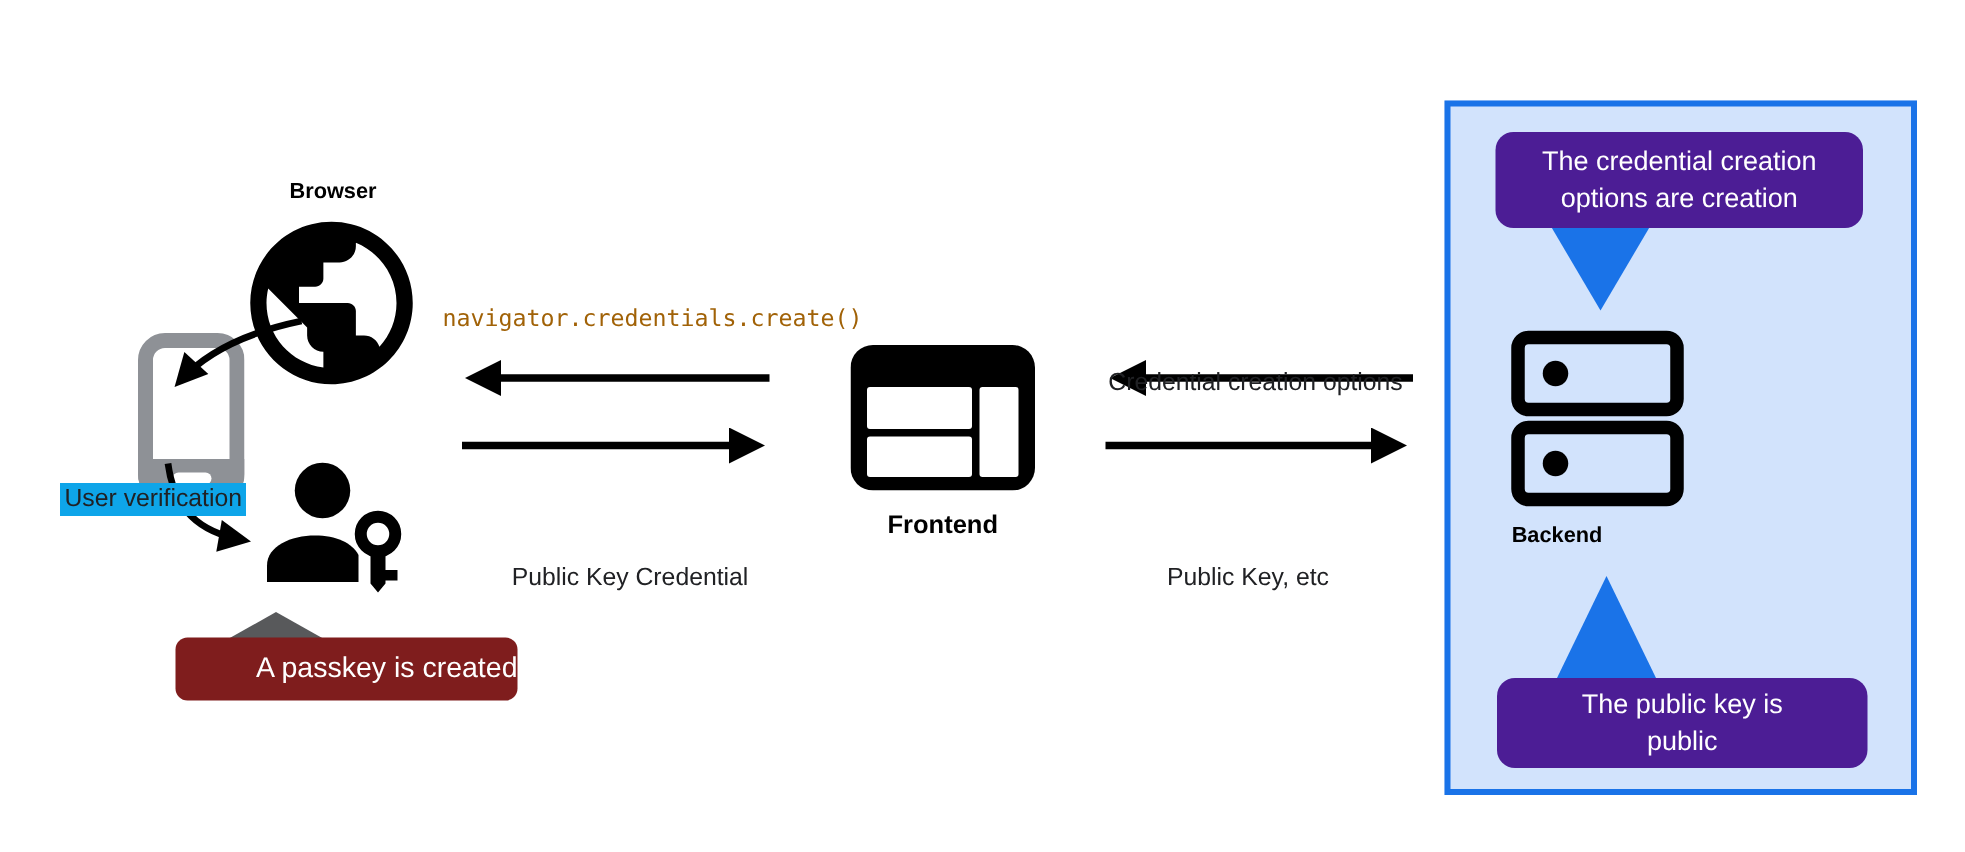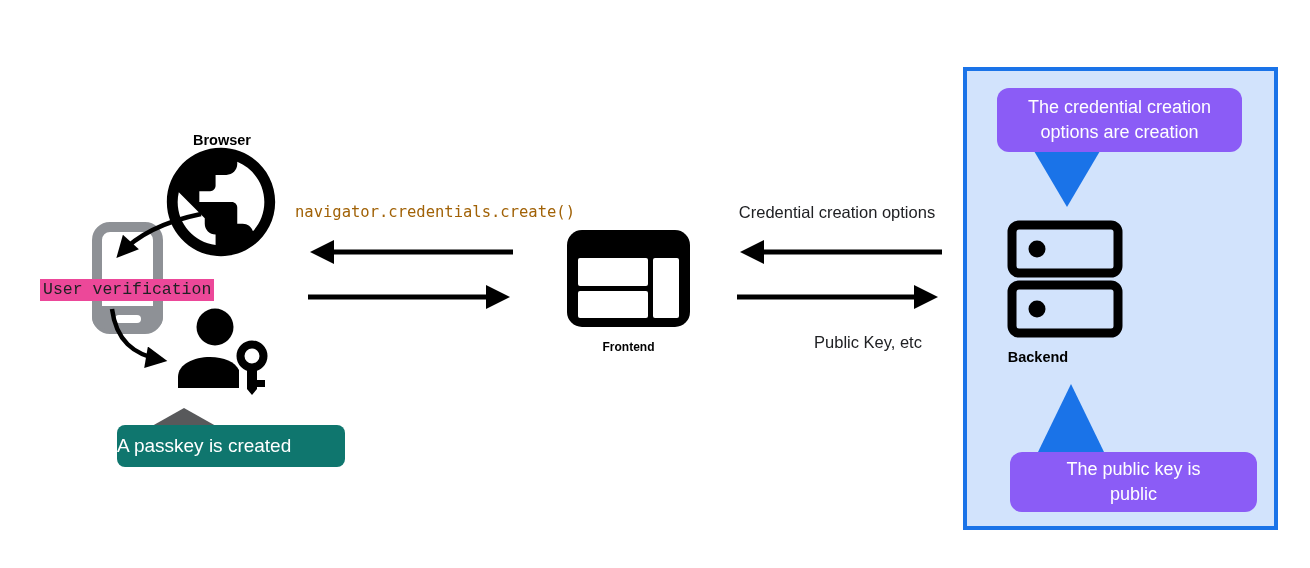--- a/index.html
+++ b/index.html
@@ -2,65 +2,65 @@
 <html><head>
 <meta charset="utf-8">
 <style>
   html,body { margin:0; padding:0; background:#fff; }
   #canvas {
     position:relative; width:1310px; height:568px; overflow:hidden;
     background:#ffffff; font-family:"Liberation Sans", sans-serif;
     color:#202124;
   }
   .abs { position:absolute; }
-  .label { font-size:16.5px; line-height:1.2; color:#202124; text-align:center; white-space:nowrap; }
+  .label { font-size:16.5px; line-height:1.2; color:#202124; text-align:center; white-space:nowrap;margin-top:43px; }
   .icon-label { font-size:14.5px; font-weight:700; color:#000; text-align:center; white-space:nowrap; }
   .code { font-family:"DejaVu Sans Mono", monospace; font-size:15.5px; color:#a16207; text-align:center; white-space:nowrap; }
 
   
-  #browser-label        { left:162px; top:120px; width:120px;margin-top:12px; }
+  #browser-label        { left:162px; top:120px; width:120px; }
   #globe-icon           { left:156px; top:137px; }
   #phone-icon           { left:92px;  top:222px; }
-  #user-verification    { left:40px;  top:279px; background:#ec4899; padding:1px 3px;font-family:Liberation Mono, monospace; }
+  #user-verification    { left:40px;  top:279px; background:#0ea5e9; padding:1px 3px; }
   #person-key-icon      { left:175px; top:300px; }
 
   #passkey-pointer {
     left:152px; top:408px; width:0; height:0;
     border-left:32px solid transparent; border-right:32px solid transparent;
     border-bottom:18px solid #58595b;
   }
   #passkey-tooltip {
     left:117px; top:425px; width:228px; height:42px;
-    background:#0f766e; border-radius:8px; color:#fff;
-    display:flex; align-items:center; justify-content:flex-start;
+    background:#7f1d1d; border-radius:8px; color:#fff;
+    display:flex; align-items:center; justify-content:flex-end;
     font-size:19px; white-space:nowrap;
   }
 
   
   #code-label                  { left:285px; top:203px; width:300px; }
   #public-key-credential-label { left:315px; top:333px; width:210px; }
   #frontend-icon               { left:567px; top:230px; }
-  #frontend-label              { left:578px; top:340px; width:101px; font-size:12px; }
+  #frontend-label              { left:578px; top:340px; width:101px; font-size:17px; }
 
   
   #credential-options-label { left:713px; top:203px; width:248px; }
-  #public-key-etc-label     { left:768px; top:333px; width:200px;text-align:center; }
+  #public-key-etc-label     { left:732px; top:333px; width:200px;text-align:center; }
 
   
   #backend-panel {
     left:963px; top:67px; width:315px; height:463px; box-sizing:border-box;
     background:#d2e3fc; border:4px solid #1a73e8;
   }
   .bubble {
-    background:#8b5cf6; border-radius:12px; color:#fff;
+    background:#4c1d95; border-radius:12px; color:#fff;
     display:flex; flex-direction:column; align-items:center; justify-content:center;
     font-size:18px; line-height:25px; text-align:center;
   }
   #bubble-top    { left:997px; top:88px;  width:245px; height:64px; }
-  #bubble-bottom { left:998px; top:452px; width:247px; height:60px;margin-left:12px; }
+  #bubble-bottom { left:998px; top:452px; width:247px; height:60px; }
   #tail-top {
     left:1034px; top:151px; width:0; height:0;
     border-left:33px solid transparent; border-right:33px solid transparent;
     border-top:56px solid #1a73e8;
   }
   #tail-bottom {
     left:1038px; top:384px; width:0; height:0;
     border-left:33px solid transparent; border-right:33px solid transparent;
     border-bottom:68px solid #1a73e8;
   }
@@ -133,18 +133,19 @@
   </div>
   <div class="abs" id="tail-bottom"></div>
   <div class="abs bubble" id="bubble-bottom">
     <div>The public key is</div>
     <div>public</div>
   </div>
 
   <div class="abs icon-label" id="browser-label">Browser</div>
   <div class="abs label" id="user-verification">User verification</div>
   <div class="abs code" id="code-label">navigator.credentials.create()</div>
+  <div class="abs label" id="public-key-credential-label">Public Key Credential</div>
   <div class="abs icon-label" id="frontend-label">Frontend</div>
   <div class="abs label" id="credential-options-label">Credential creation options</div>
   <div class="abs label" id="public-key-etc-label">Public Key, etc</div>
   <div class="abs icon-label" id="backend-label">Backend</div>
 
 </div>
 
 </body></html>

